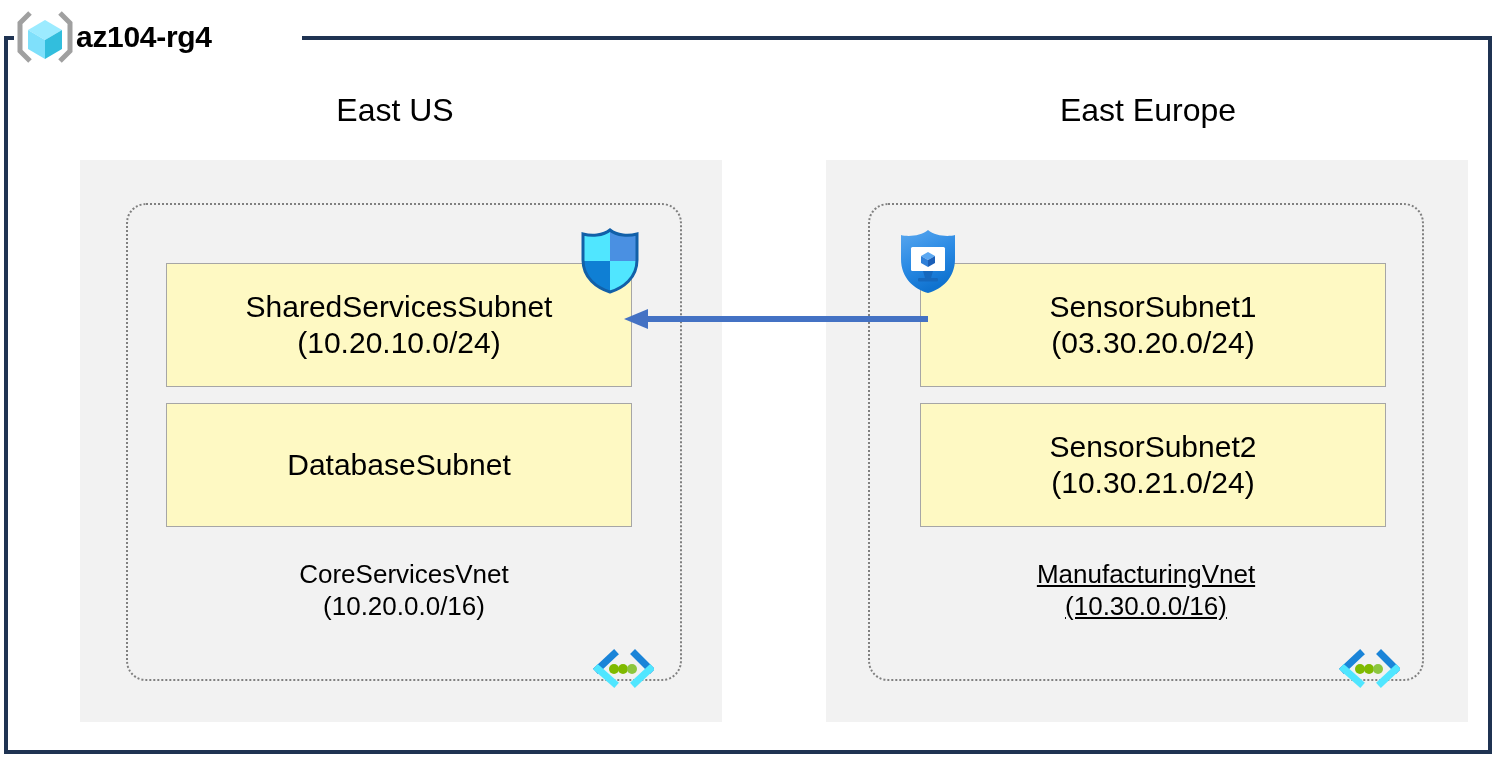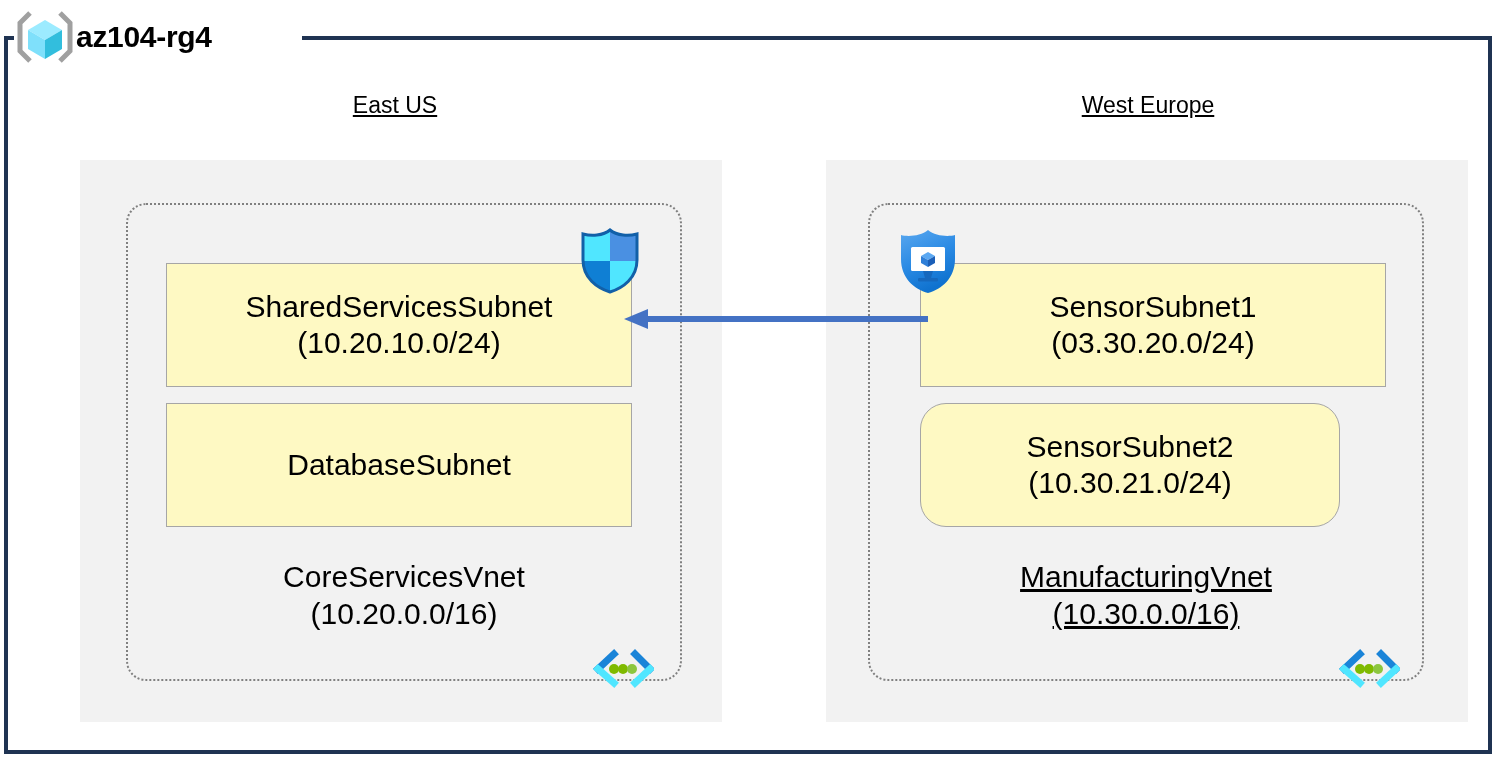--- a/index.html
+++ b/index.html
@@ -70,45 +70,44 @@
     font-size: 30px;
     font-weight: bold;
     letter-spacing: -0.3px;
     color: #000000;
     white-space: nowrap;
   }
 
   
   .region-label {
     position: absolute;
-    font-size: 23px;
+    font-size: 32px;
     font-weight: normal;
     color: #000000;
     text-align: center;
     white-space: nowrap;
-    text-decoration: underline;
   }
   .region-box {
     position: absolute;
     background: #f2f2f2;
   }
 
   
   .vnet-box {
     position: absolute;
     border: 2px dotted #808080;
     border-radius: 20px;
     box-sizing: border-box;
     background: transparent;
   }
   .vnet-caption {
     position: absolute;
     width: 100%;
     text-align: center;
-    font-size: 30px;
+    font-size: 26px;
     line-height: 1.22;
     color: #000000;
   }
 
   
   .subnet-box {
     position: absolute;
     background: #fef9c3;
     border: 1px solid #a6a6a6;
     box-sizing: border-box;
@@ -205,32 +204,32 @@
     <path d="M6 21 L22 35" stroke="#50e6ff" stroke-width="7" stroke-linecap="square" fill="none"></path>
 
     <path d="M43 6 L58 21" stroke="#1a84d8" stroke-width="7" stroke-linecap="square" fill="none"></path>
     <path d="M58 21 L43 35" stroke="#50e6ff" stroke-width="7" stroke-linecap="square" fill="none"></path>
 
     <circle cx="22" cy="21" r="5" fill="#7fba00"></circle>
     <circle cx="31" cy="21" r="5" fill="#7fba00"></circle>
     <circle cx="40" cy="21" r="5" fill="#8cc63e"></circle>
   </svg>
 
-  <div class="region-label" style="left:978px; top:92px; width:340px;">West Europe</div>
+  <div class="region-label" style="left:978px; top:92px; width:340px;">East Europe</div>
 
   <div class="region-box" style="left:826px; top:160px; width:642px; height:562px;"></div>
 
   <div class="vnet-box" style="left:868px; top:203px; width:556px; height:478px;">
 
     <div class="subnet-box" style="left:50px; top:58px; width:466px; height:124px;">
       <span class="subnet-line">SensorSubnet1</span>
       <span class="subnet-line">(03.30.20.0/24)</span>
     </div>
 
-    <div class="subnet-box" style="left:50px; top:198px; width:420px; height:124px;border-radius:26px;">
+    <div class="subnet-box" style="left:50px; top:198px; width:466px; height:124px;">
       <span class="subnet-line">SensorSubnet2</span>
       <span class="subnet-line">(10.30.21.0/24)</span>
     </div>
 
     <div class="vnet-caption" style="left:0; top:354px;text-decoration:underline;">
       <div>ManufacturingVnet</div>
       <div>(10.30.0.0/16)</div>
     </div>
   </div>
 

